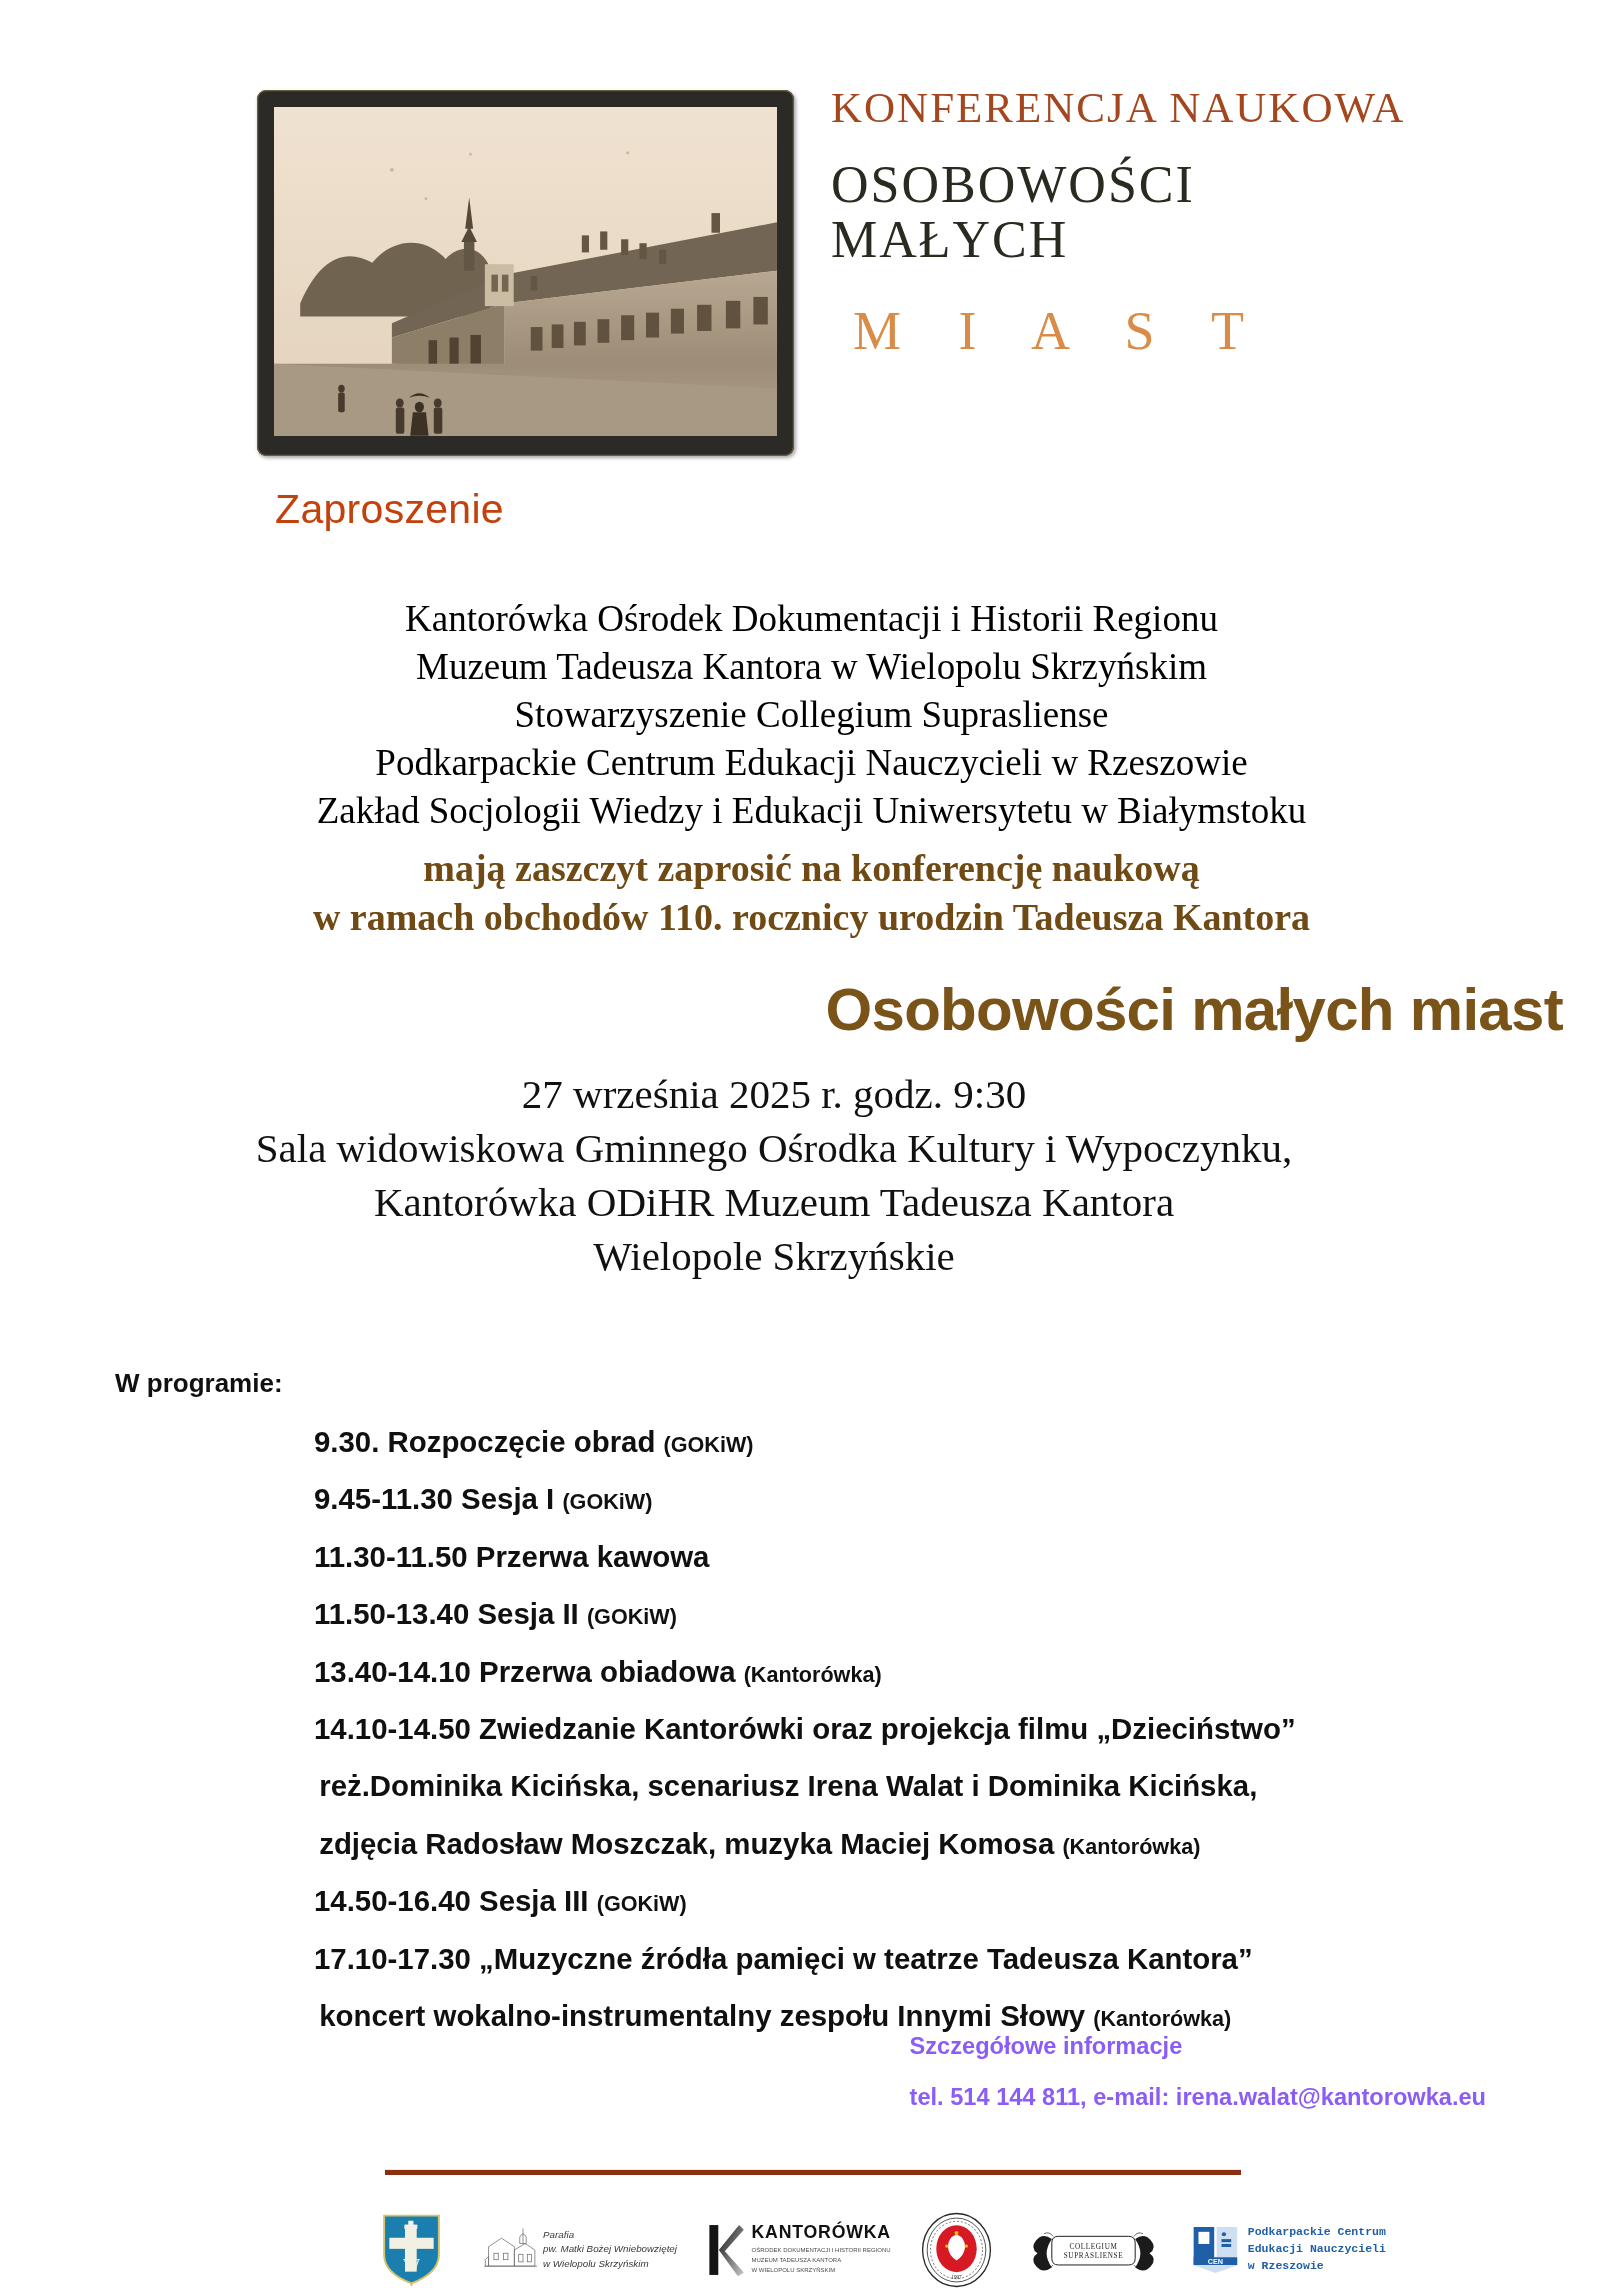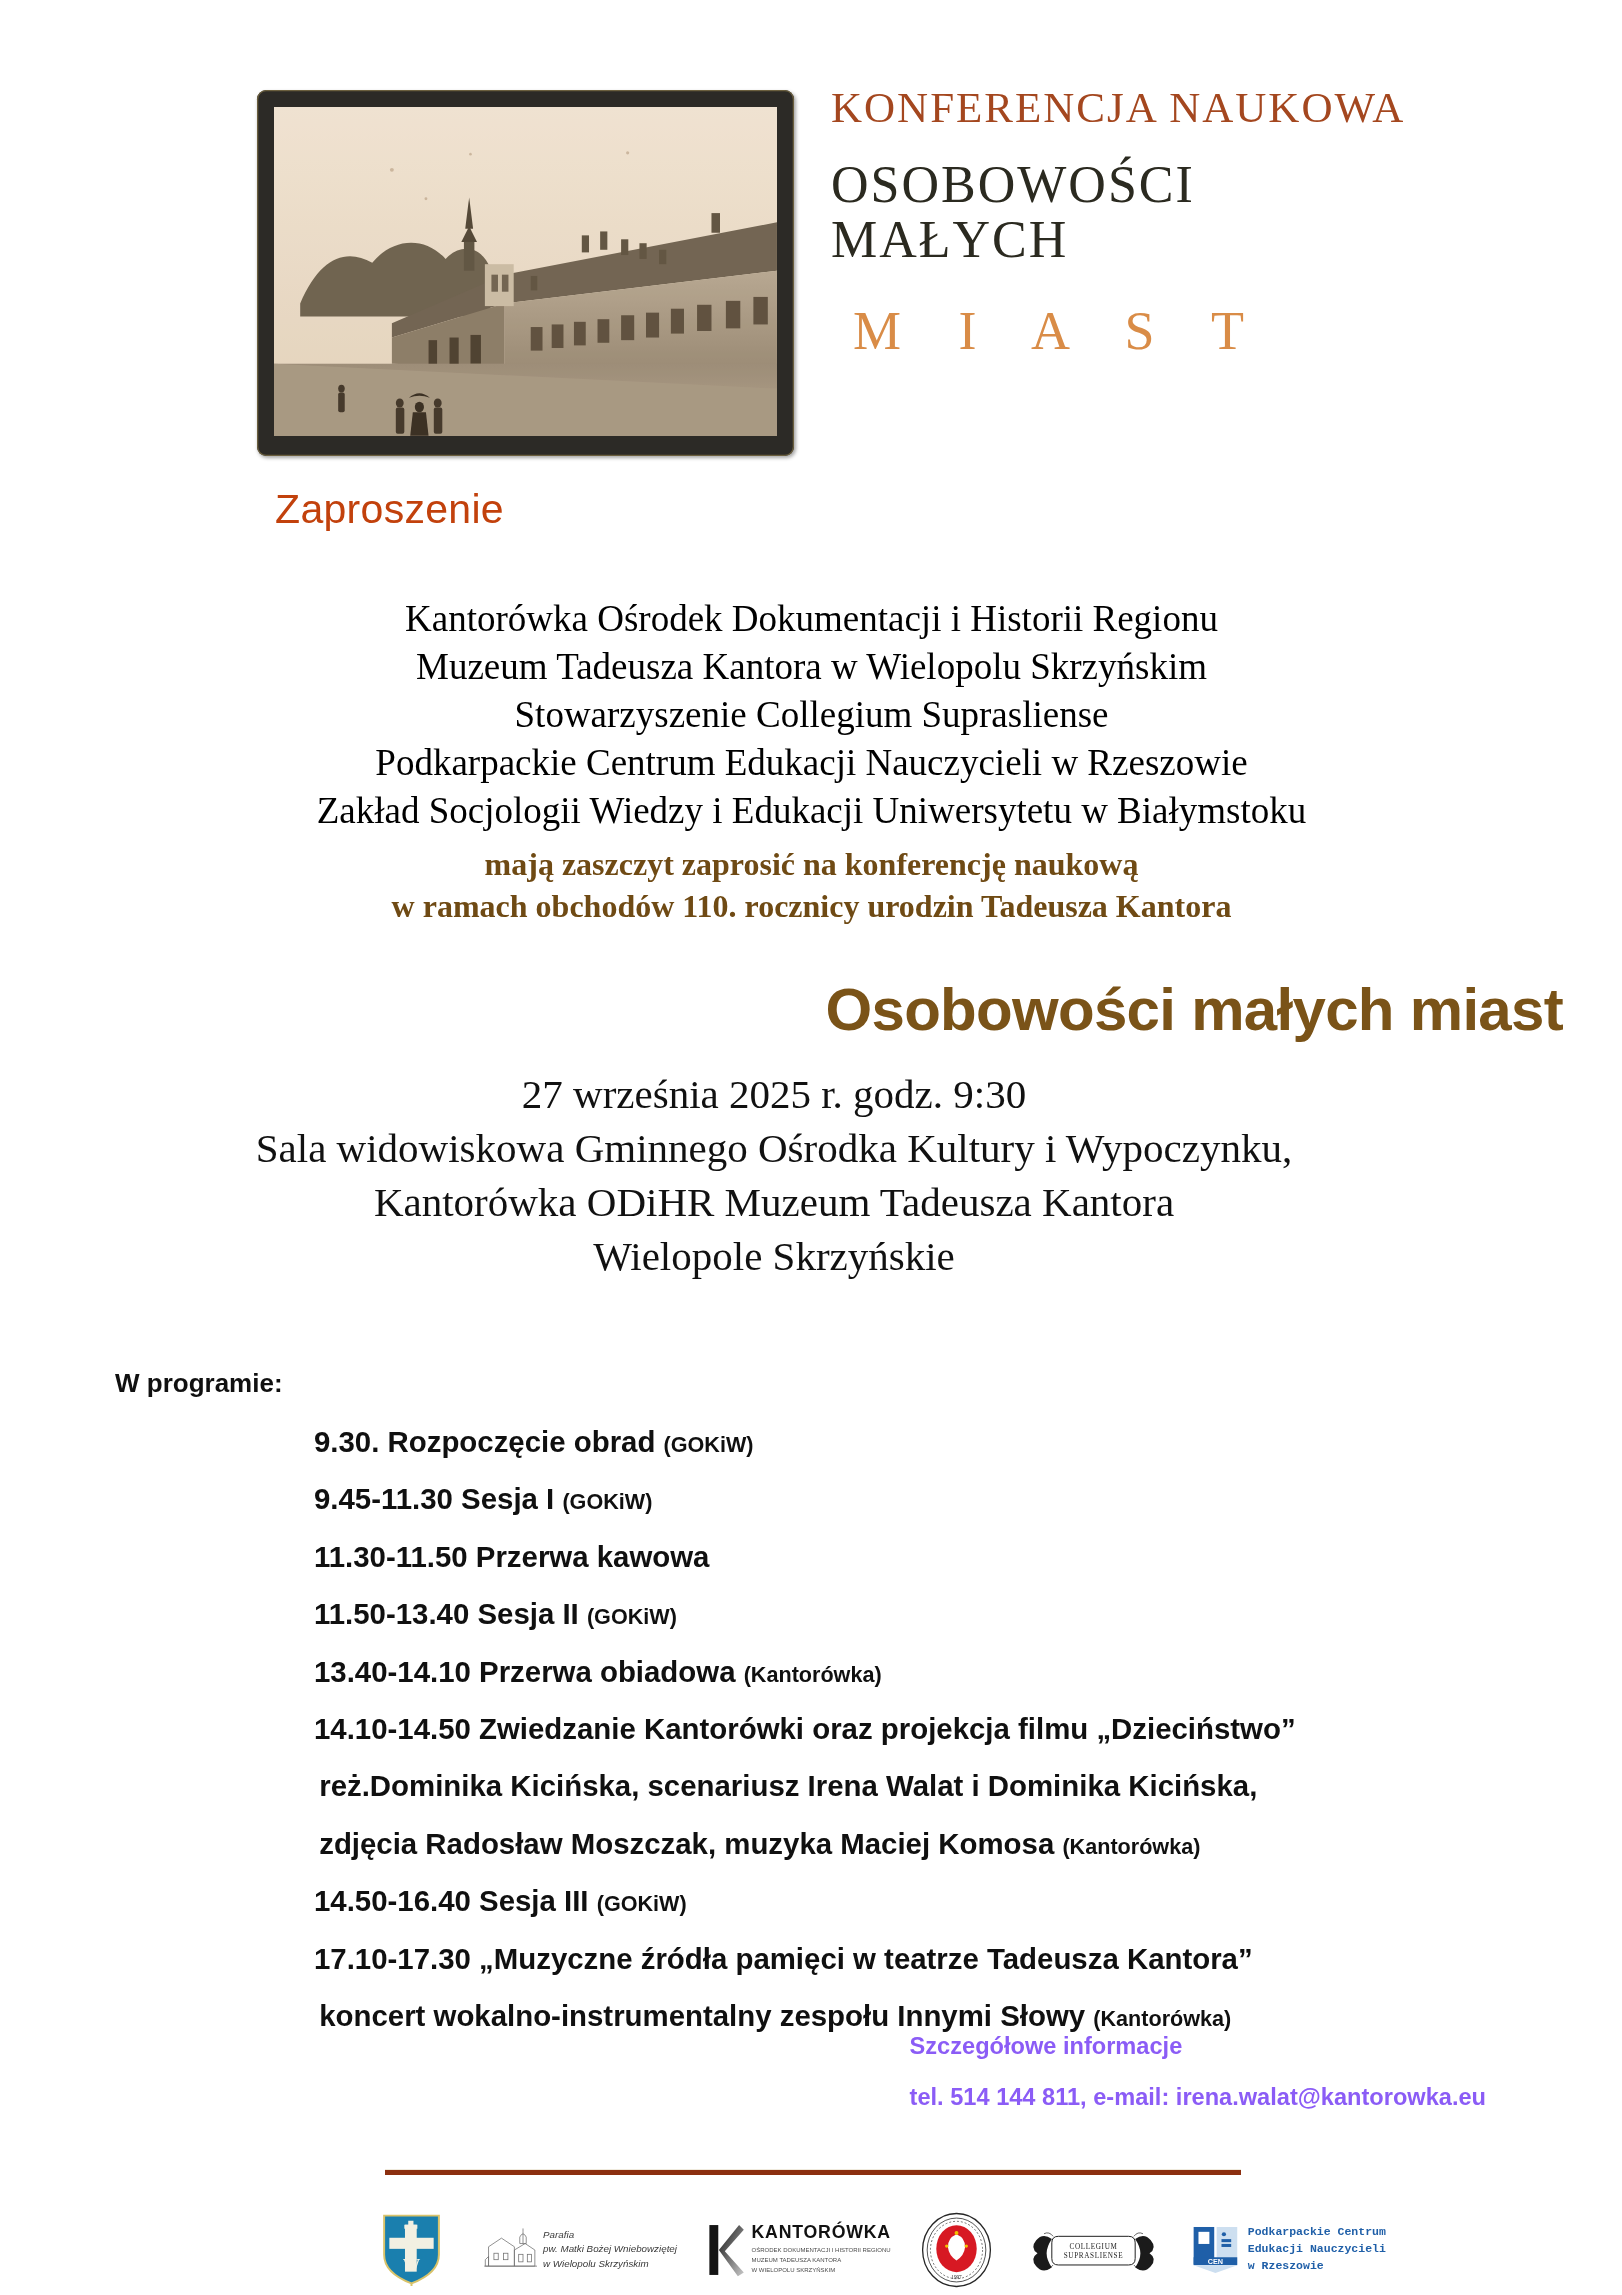--- a/index.html
+++ b/index.html
@@ -110,21 +110,21 @@
     color: #000000;
   }
   .organisers div { white-space: nowrap; }
 
   .invite-lines {
     position: absolute;
     left: 0;
     top: 844px;
     width: 1623px;
     text-align: center;
-    font-size: 32px;
+    font-size: 38px;
     font-weight: bold;
     line-height: 1.30;
     color: #6f4a14;
   }
   .invite-lines div { white-space: nowrap; }
 
   .maintitle {
     position: absolute;
     left: 0;
     top: 975px;

